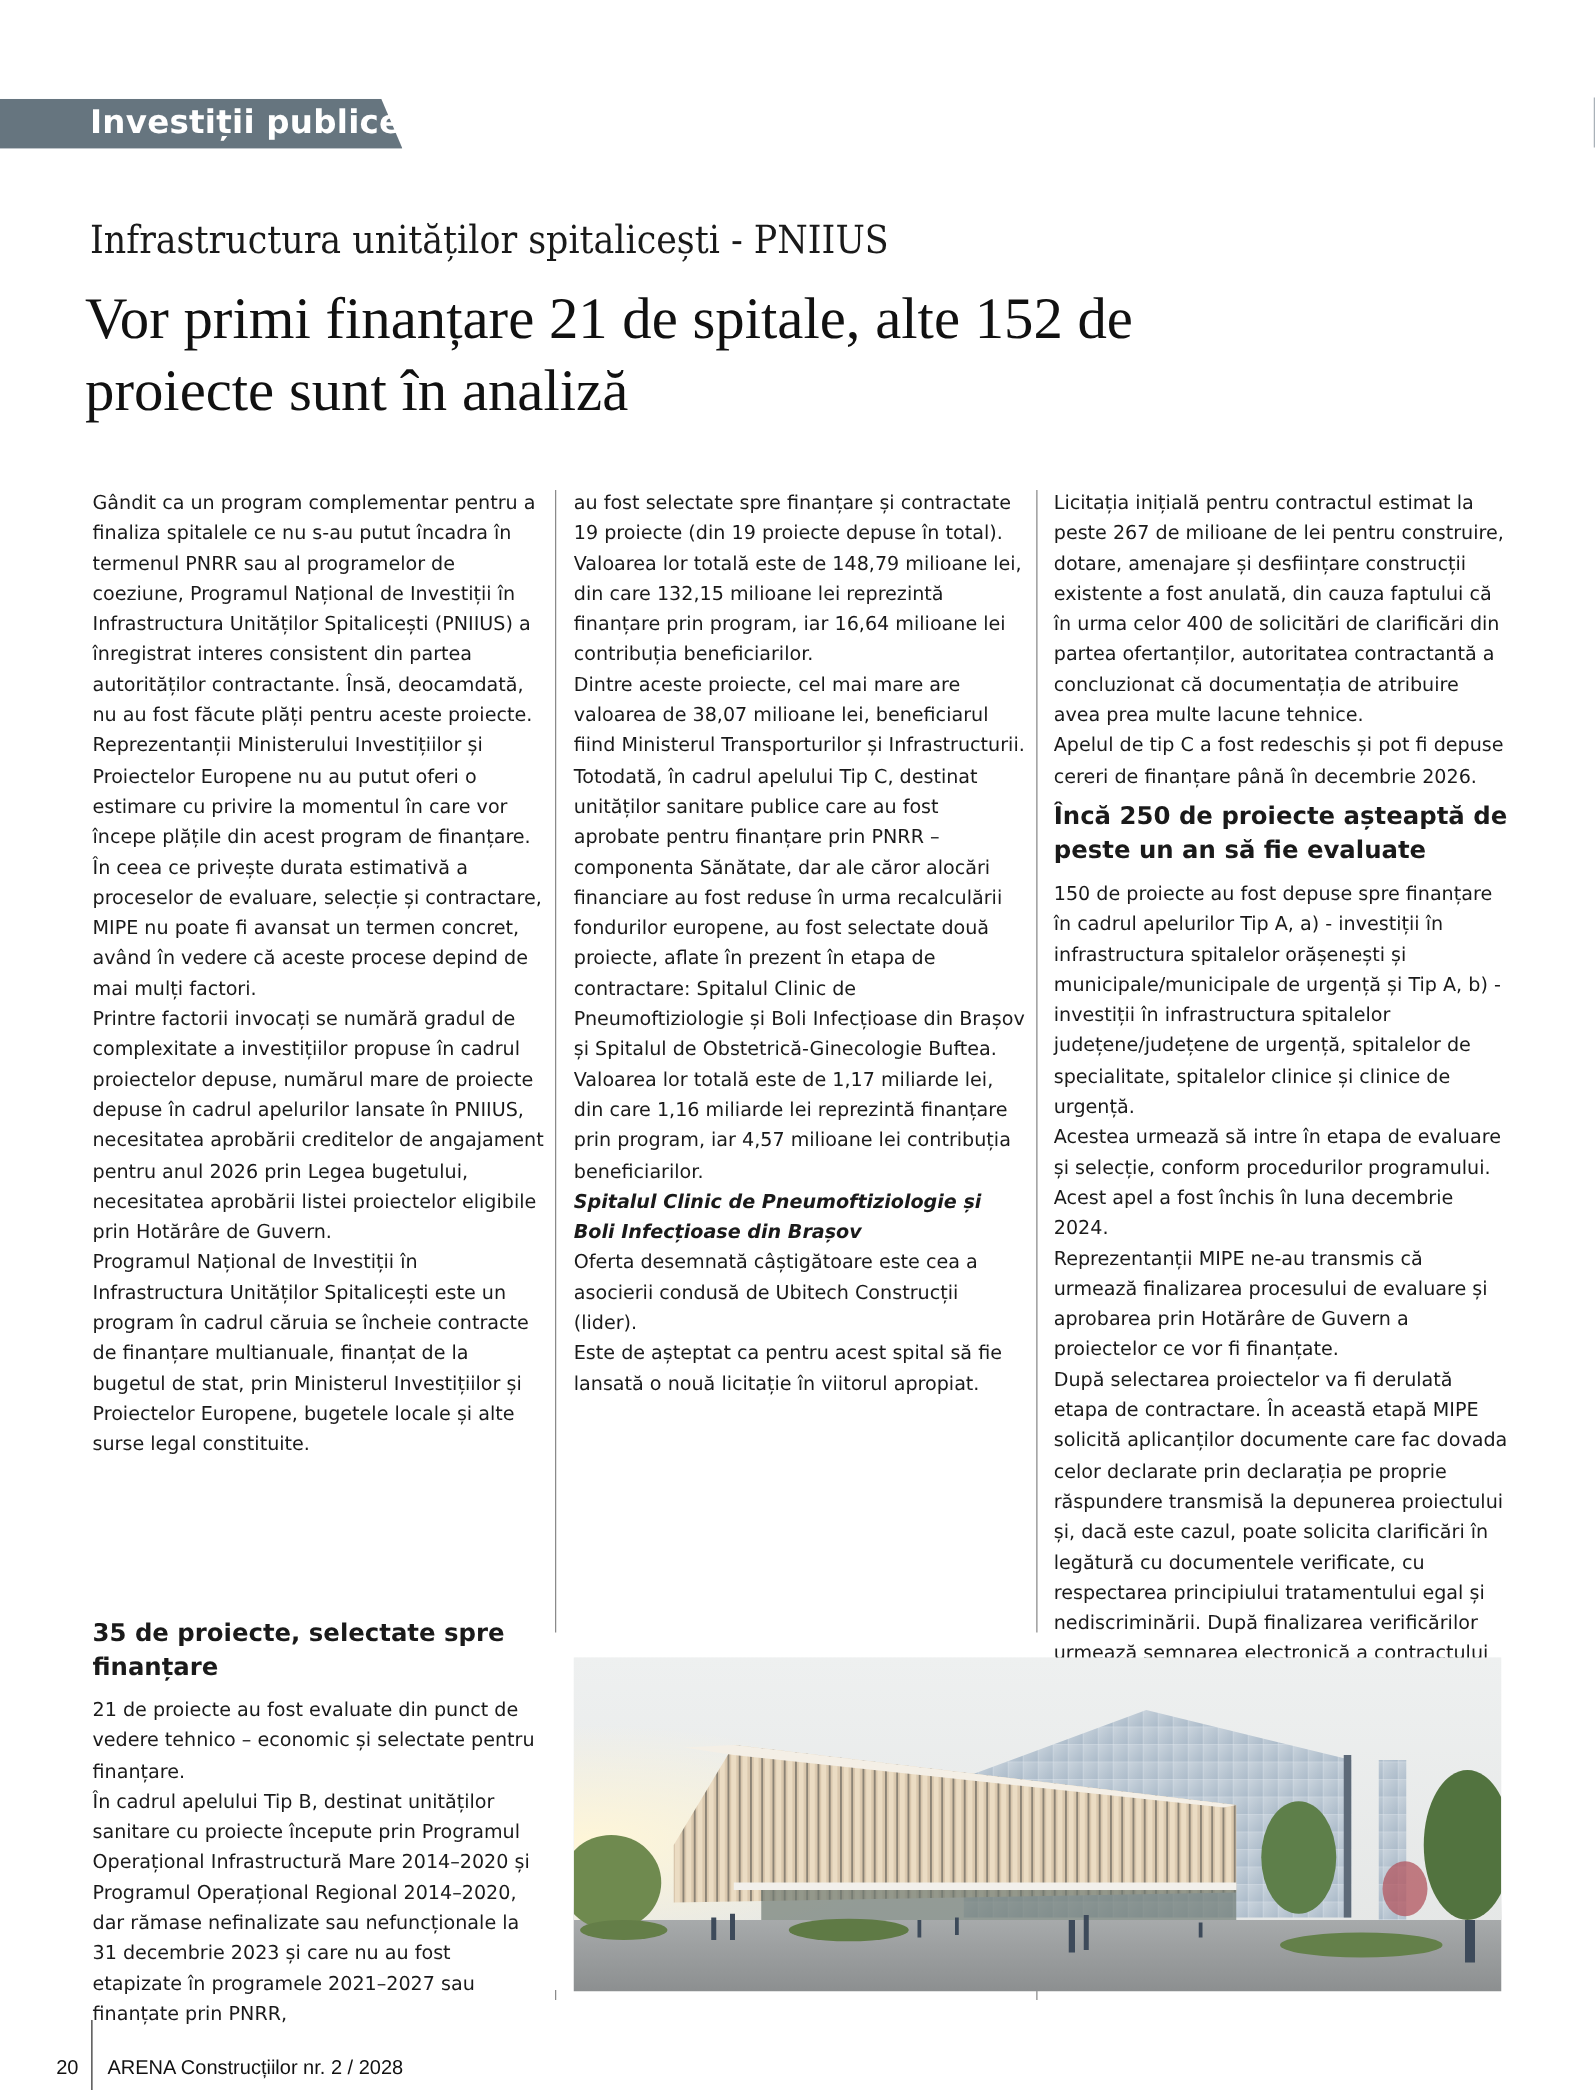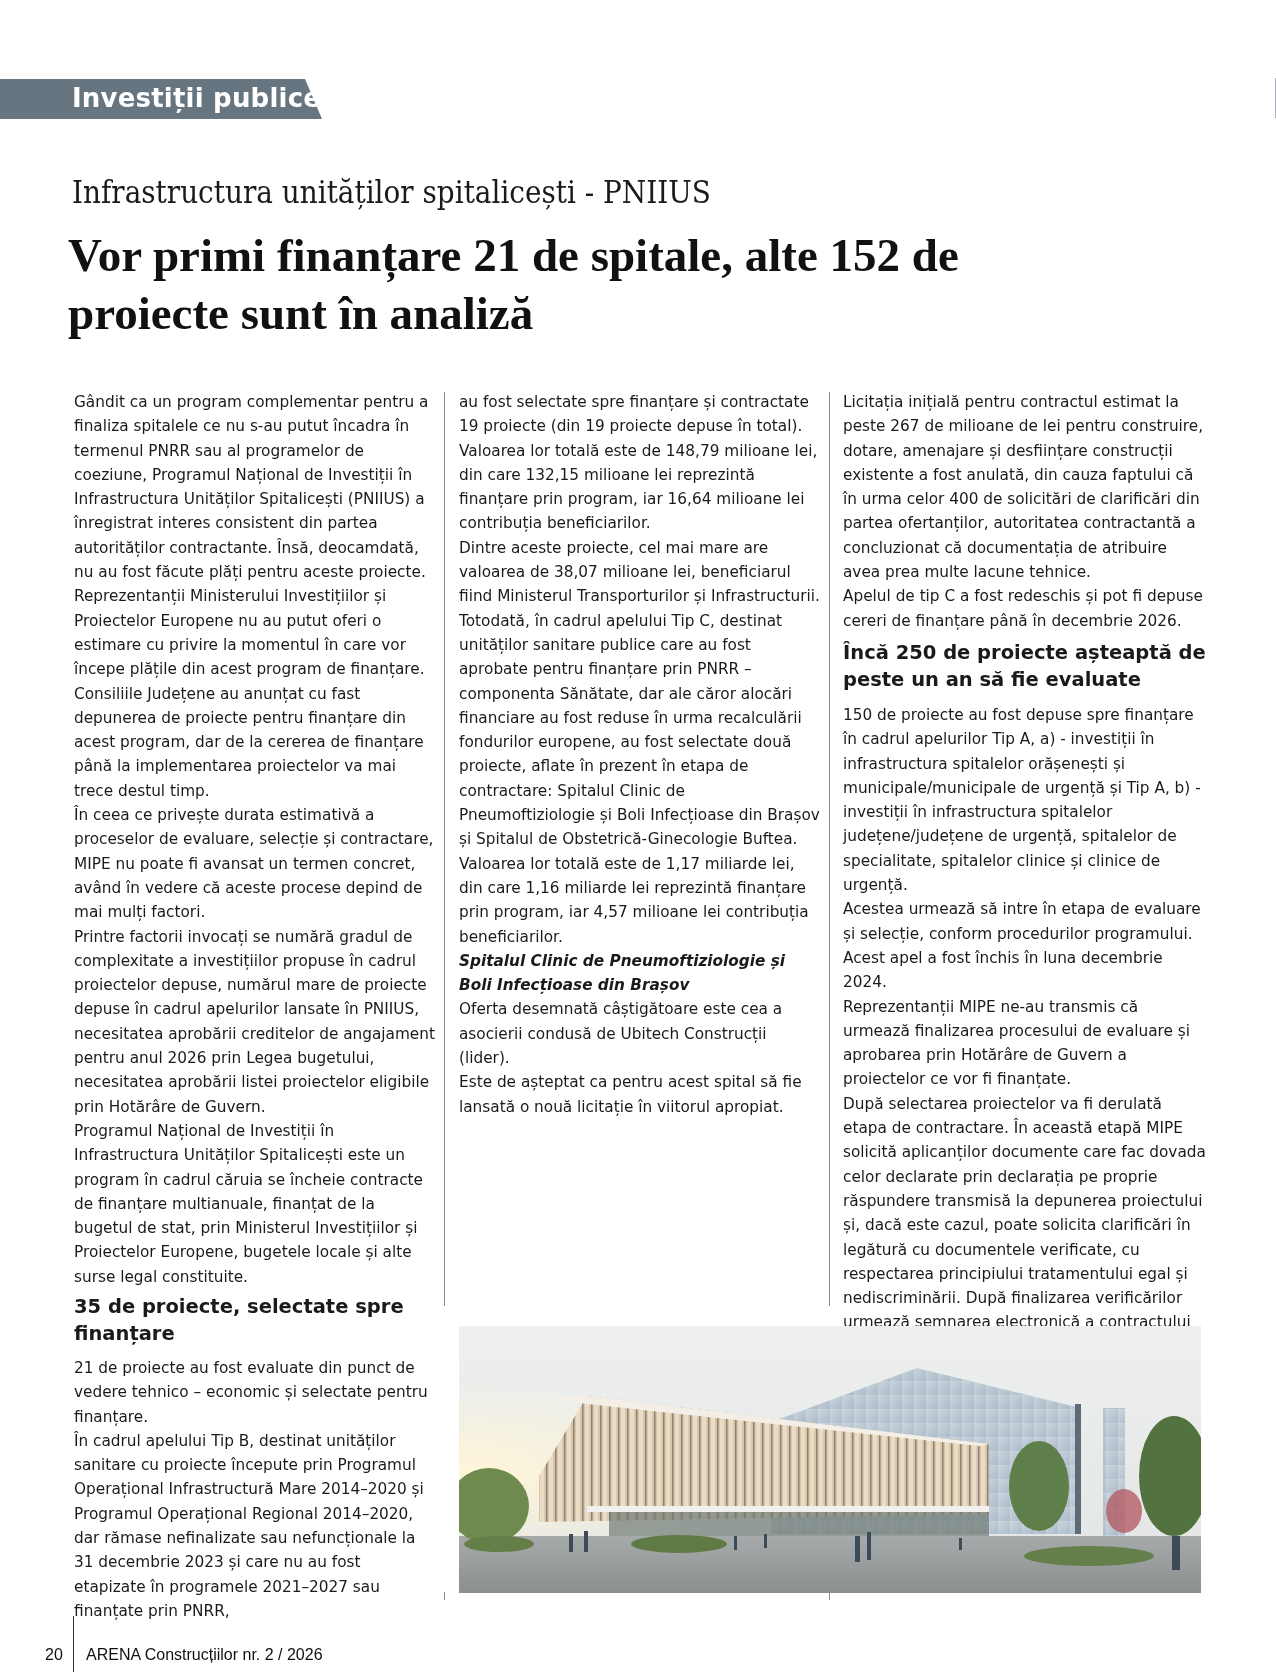--- a/index.html
+++ b/index.html
@@ -5,21 +5,21 @@
   html, body { margin: 0; padding: 0; background: #ffffff; }
   body { width: 1276px; height: 1672px; position: relative; overflow: hidden; color: #1a1a1a; }
   .banner { position: absolute; left: 0; top: 79px; width: 322px; height: 40px; background: #66757f;
     clip-path: polygon(0 0, 305px 0, 322px 40px, 0 40px); }
   .banner-text { position: absolute; left: 72px; top: 80px; font-family: "DejaVu Sans", sans-serif;
     font-weight: bold; font-size: 26px; color: #ffffff; line-height: 36px; letter-spacing: 0.2px; }
   .right-edge-line { position: absolute; left: 1275px; top: 78px; width: 1px; height: 40px; background: #a9b1b8; }
   .kicker { position: absolute; left: 72px; top: 174px; font-family: "DejaVu Serif", serif; font-size: 31px;
     color: #1a1a1a; transform: scaleX(0.9); transform-origin: left top; white-space: nowrap; }
   .headline { position: absolute; left: 68px; top: 226px; width: 1100px; font-family: "Liberation Serif", serif;
-    font-weight: bold; font-size: 47px; line-height: 58px; color: #111; }
+    font-weight: normal; font-size: 47px; line-height: 58px; color: #111; }
   .col { position: absolute; font-family: "DejaVu Sans", sans-serif; font-size: 15.3px; line-height: 24.3px;
     color: #1a1a1a; }
   .col p { margin: 0; }
   .col1 { left: 74px; top: 390px; width: 362px; }
   .col2 { left: 459px; top: 390px; width: 362px; }
   .col3 { left: 843px; top: 390px; width: 365px; }
   .col1b { left: 74px; top: 1356px; width: 362px; }
   .subhead { font-family: "DejaVu Sans", sans-serif; font-weight: bold; font-size: 19.5px; line-height: 27px; color: #1a1a1a; margin: 6px 0 10px 0; }
   .subhead1 { position: absolute; left: 74px; top: 1287px; width: 362px; }
   .subital { font-weight: bold; font-style: italic; }
@@ -48,21 +48,20 @@
   <div>proiecte sunt în analiză</div>
 </div>
 
 <div class="divider div1"></div>
 <div class="divider div2"></div>
 <div class="divider div-tick1"></div>
 <div class="divider div-tick2"></div>
 
 <div class="col col1">
   <p>Gândit ca un program complementar pentru a finaliza spitalele ce nu s-au putut încadra în termenul PNRR sau al programelor de coeziune, Programul Național de Investiții în Infrastructura Unităților Spitalicești (PNIIUS) a înregistrat interes consistent din partea autorităților contractante. Însă, deocamdată, nu au fost făcute plăți pentru aceste proiecte. Reprezentanții Ministerului Investițiilor și Proiectelor Europene nu au putut oferi o estimare cu privire la momentul în care vor începe plățile din acest program de finanțare.</p>
-  <p>Consiliile Județene au anunțat cu fast depunerea de proiecte pentru finanțare din acest program, dar de la cererea de finanțare până la implementarea proiectelor va mai trece destul timp.</p>
   <p>În ceea ce privește durata estimativă a proceselor de evaluare, selecție și contractare, MIPE nu poate fi avansat un termen concret, având în vedere că aceste procese depind de mai mulți factori.</p>
   <p>Printre factorii invocați se numără gradul de complexitate a investițiilor propuse în cadrul proiectelor depuse, numărul mare de proiecte depuse în cadrul apelurilor lansate în PNIIUS, necesitatea aprobării creditelor de angajament pentru anul 2026 prin Legea bugetului, necesitatea aprobării listei proiectelor eligibile prin Hotărâre de Guvern.</p>
   <p>Programul Național de Investiții în Infrastructura Unităților Spitalicești este un program în cadrul căruia se încheie contracte de finanțare multianuale, finanțat de la bugetul de stat, prin Ministerul Investițiilor și Proiectelor Europene, bugetele locale și alte surse legal constituite.</p>
 </div>
 <div class="subhead subhead1">35 de proiecte, selectate spre finanțare</div>
 <div class="col col1b">
   <p>21 de proiecte au fost evaluate din punct de vedere tehnico – economic și selectate pentru finanțare.</p>
   <p>În cadrul apelului Tip B, destinat unităților sanitare cu proiecte începute prin Programul Operațional Infrastructură Mare 2014–2020 și Programul Operațional Regional 2014–2020, dar rămase nefinalizate sau nefuncționale la 31 decembrie 2023 și care nu au fost etapizate în programele 2021–2027 sau finanțate prin PNRR,</p>
 </div>
 
@@ -141,13 +140,13 @@
       <rect x="713" y="210" width="8" height="34"></rect>
         <rect x="305" y="208" width="3" height="14"></rect>
       <rect x="275" y="210" width="3" height="14"></rect>
         <rect x="500" y="212" width="3" height="12"></rect>
     </g>
   </svg>
 </div>
 
 <div class="footer-num">20</div>
 <div class="footer-sep"></div>
-<div class="footer-text">ARENA Construcțiilor nr. 2 / 2026</div>
+<div class="footer-text">ARENA Construcțiilor nr. 2 / 2028</div>
 
 </body></html>

